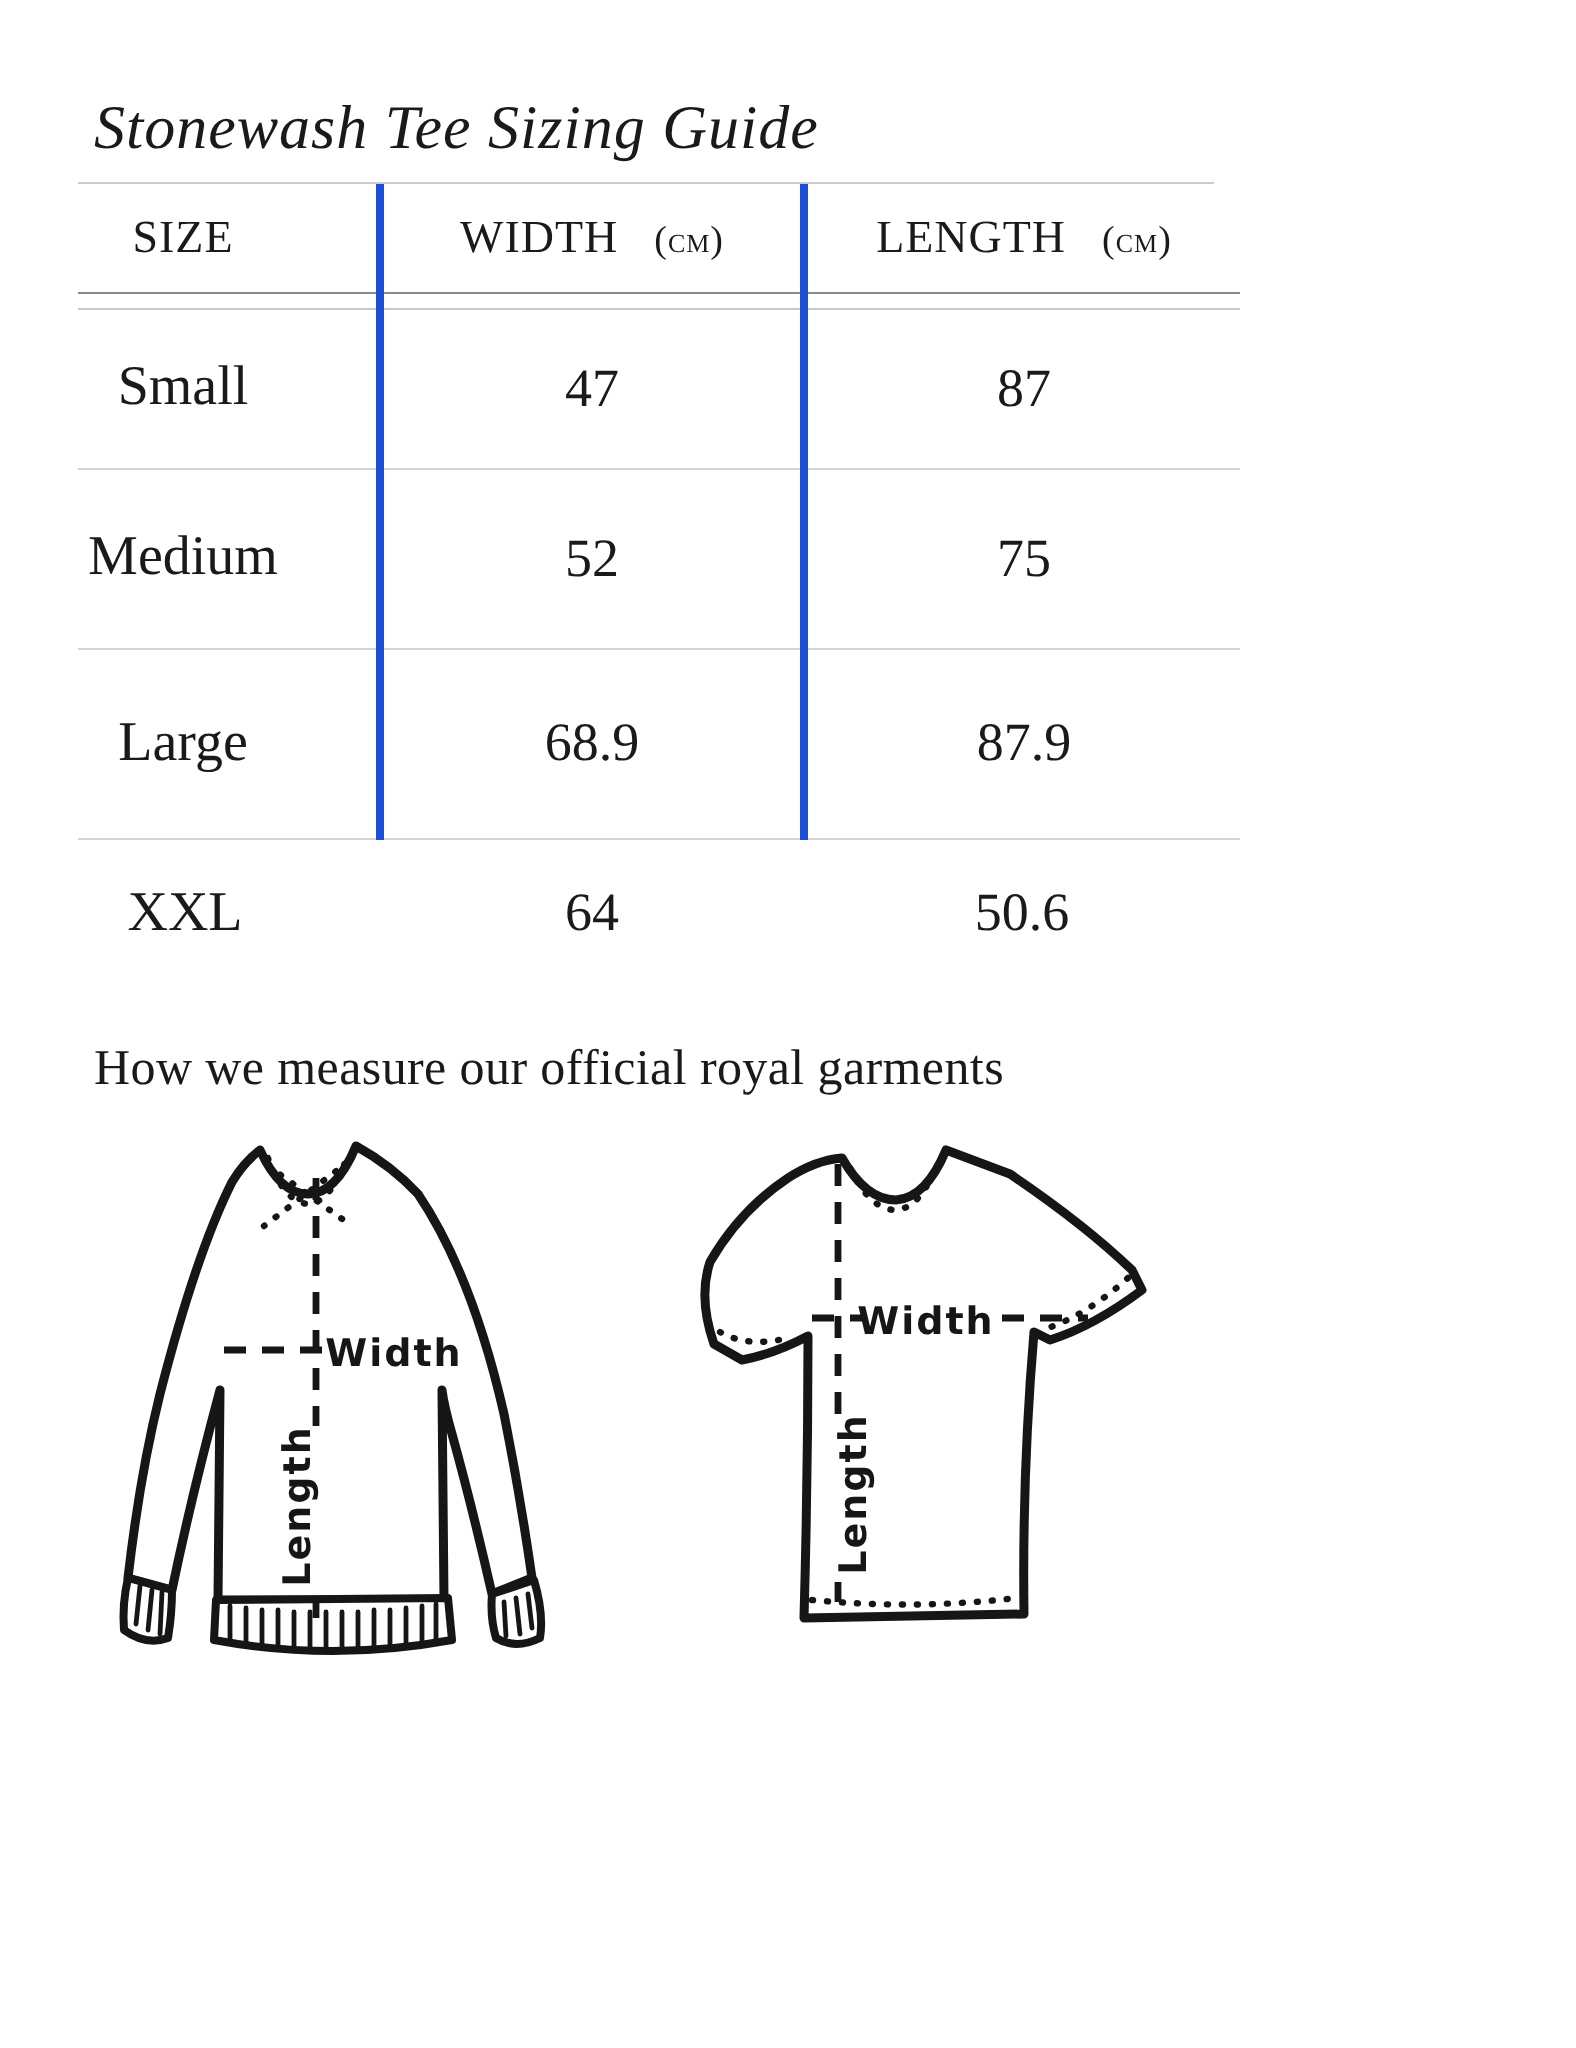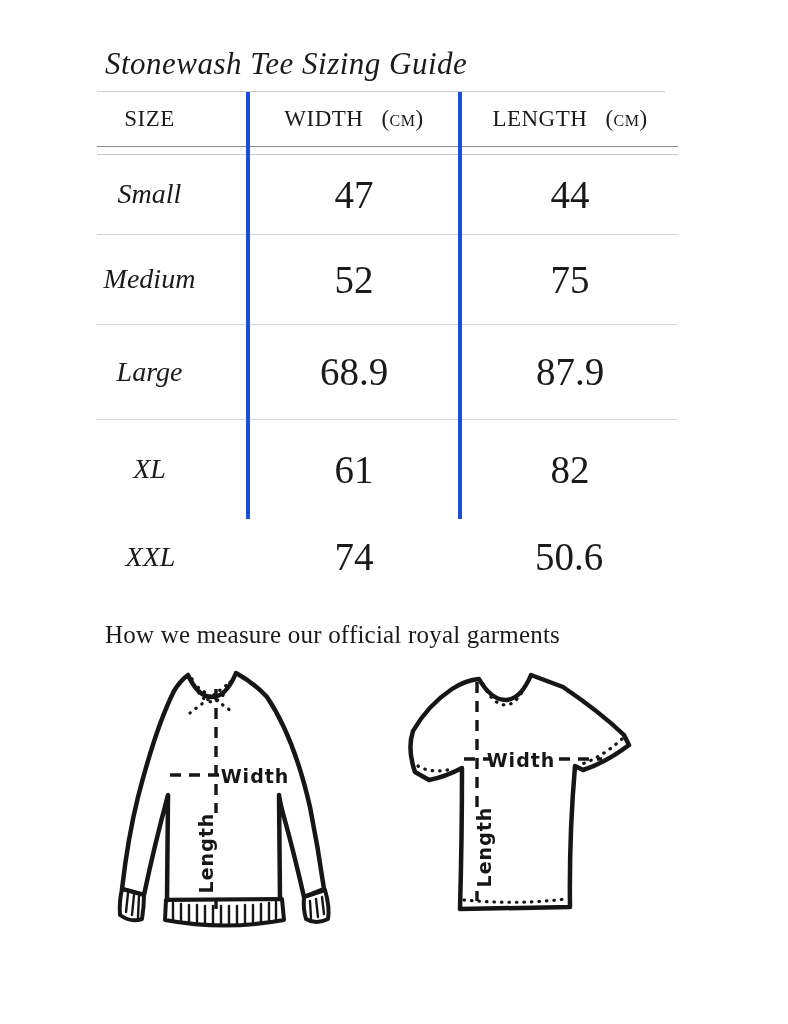--- a/index.html
+++ b/index.html
@@ -3,46 +3,46 @@
 <meta charset="utf-8">
 <style>
   * { margin: 0; padding: 0; box-sizing: border-box; }
   html, body { background: #ffffff; }
   body {
     width: 788px; height: 1024px;
     font-family: "Liberation Serif", serif;
     color: #1a1a1a;
     overflow: hidden;
   }
-  .doc { padding-top: 46px; padding-left: 97px; width: 691px; }
+  .doc { padding-top: 46px; padding-left: 39px; width: 691px; }
 
   .title {
     font-style: italic; font-weight: normal;
     font-size: 31px; letter-spacing: 0.5px;
     margin-left: 8px; margin-bottom: 9px;
   }
   .title-rule {
     border: none; border-top: 1px solid #cbcbcb;
     width: 568px; height: 0; margin-bottom: 0;
   }
 
   table.sizing {
     border-collapse: collapse; table-layout: fixed;
     width: 581px; margin-top: 0;
   }
   col.c1 { width: 151px; }
   col.c2 { width: 212px; }
   col.c3 { width: 218px; }
   th, td { text-align: center; vertical-align: middle; font-weight: normal; }
   th { height: 54px; font-size: 23px; letter-spacing: 0.5px; border-bottom: 1px solid #8a8a8a; }
-  th .unit { font-variant: small-caps; text-transform: lowercase; font-size: 23px; margin-left: 18px; }
+  th .unit { font-variant: small-caps; text-transform: lowercase; font-size: 19px; margin-left: 18px; }
   .vr { border-right: 4px solid #1d4ed8; }
   tr.spacer td { height: 8px; border-bottom: 1px solid #c9c9c9; padding: 0; }
-  td { font-size: 39px; }
-  td.size { font-style: italic; font-size: 28px; padding-right: 44px; margin-top: 44px; }
+  td { font-size: 27px; }
+  td.size { font-size: 28px; padding-right: 44px; margin-top: 44px; }
   th.c1h { padding-right: 44px; }
   tr.r0 td { height: 80px; }
   tr.r1 td { height: 90px; }
   tr.r2 td { height: 95px; }
   tr.r3 td { height: 100px; }
   tr.r4 td { height: 75px; }
   tr.divided td { border-bottom: 1px solid #d4d4d4; }
 
   .section-heading {
     font-size: 25px; font-weight: normal;
@@ -88,40 +88,35 @@
     </thead>
     <tbody>
       <tr class="spacer">
         <td class="vr"></td>
           <td class="vr"></td>
           <td></td>
       </tr>
       <tr class="r0 divided">
         <td class="size vr">Small</td>
         <td class="vr">47</td>
-        <td>44</td>
+        <td>87</td>
       </tr>
       <tr class="r1 divided">
         <td class="size vr">Medium</td>
         <td class="vr">52</td>
         <td>75</td>
       </tr>
       <tr class="r2 divided">
         <td class="size vr">Large</td>
         <td class="vr">68.9</td>
         <td>87.9</td>
       </tr>
-      <tr class="r3">
-        <td class="size vr">XL</td>
-        <td class="vr">61</td>
-        <td>82</td>
-      </tr>
       <tr class="r4">
         <td class="size">XXL</td>
-        <td>74</td>
+        <td>64</td>
         <td>50.6</td>
       </tr>
     </tbody>
   </table>
 
   <h2 class="section-heading">How we measure our official royal garments</h2>
 
   <div class="diagrams">
 
     <div class="diagram">

